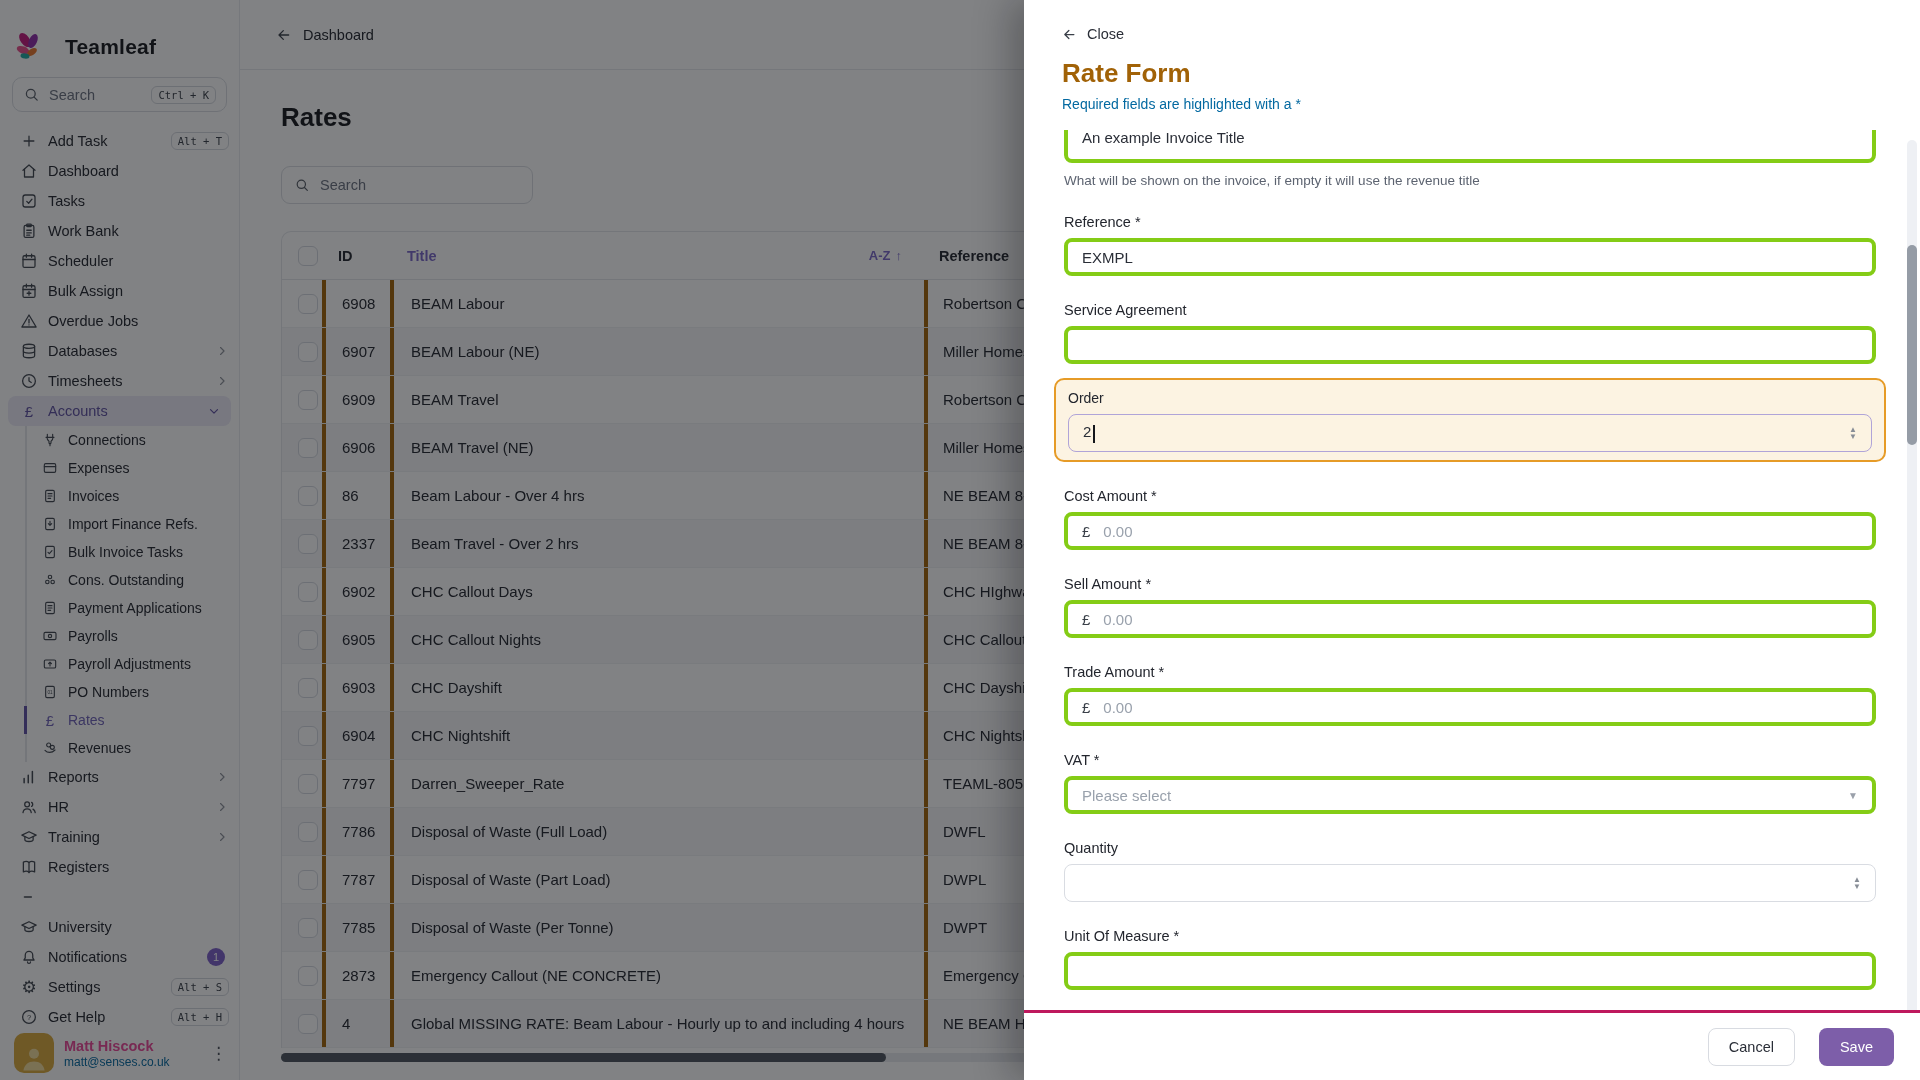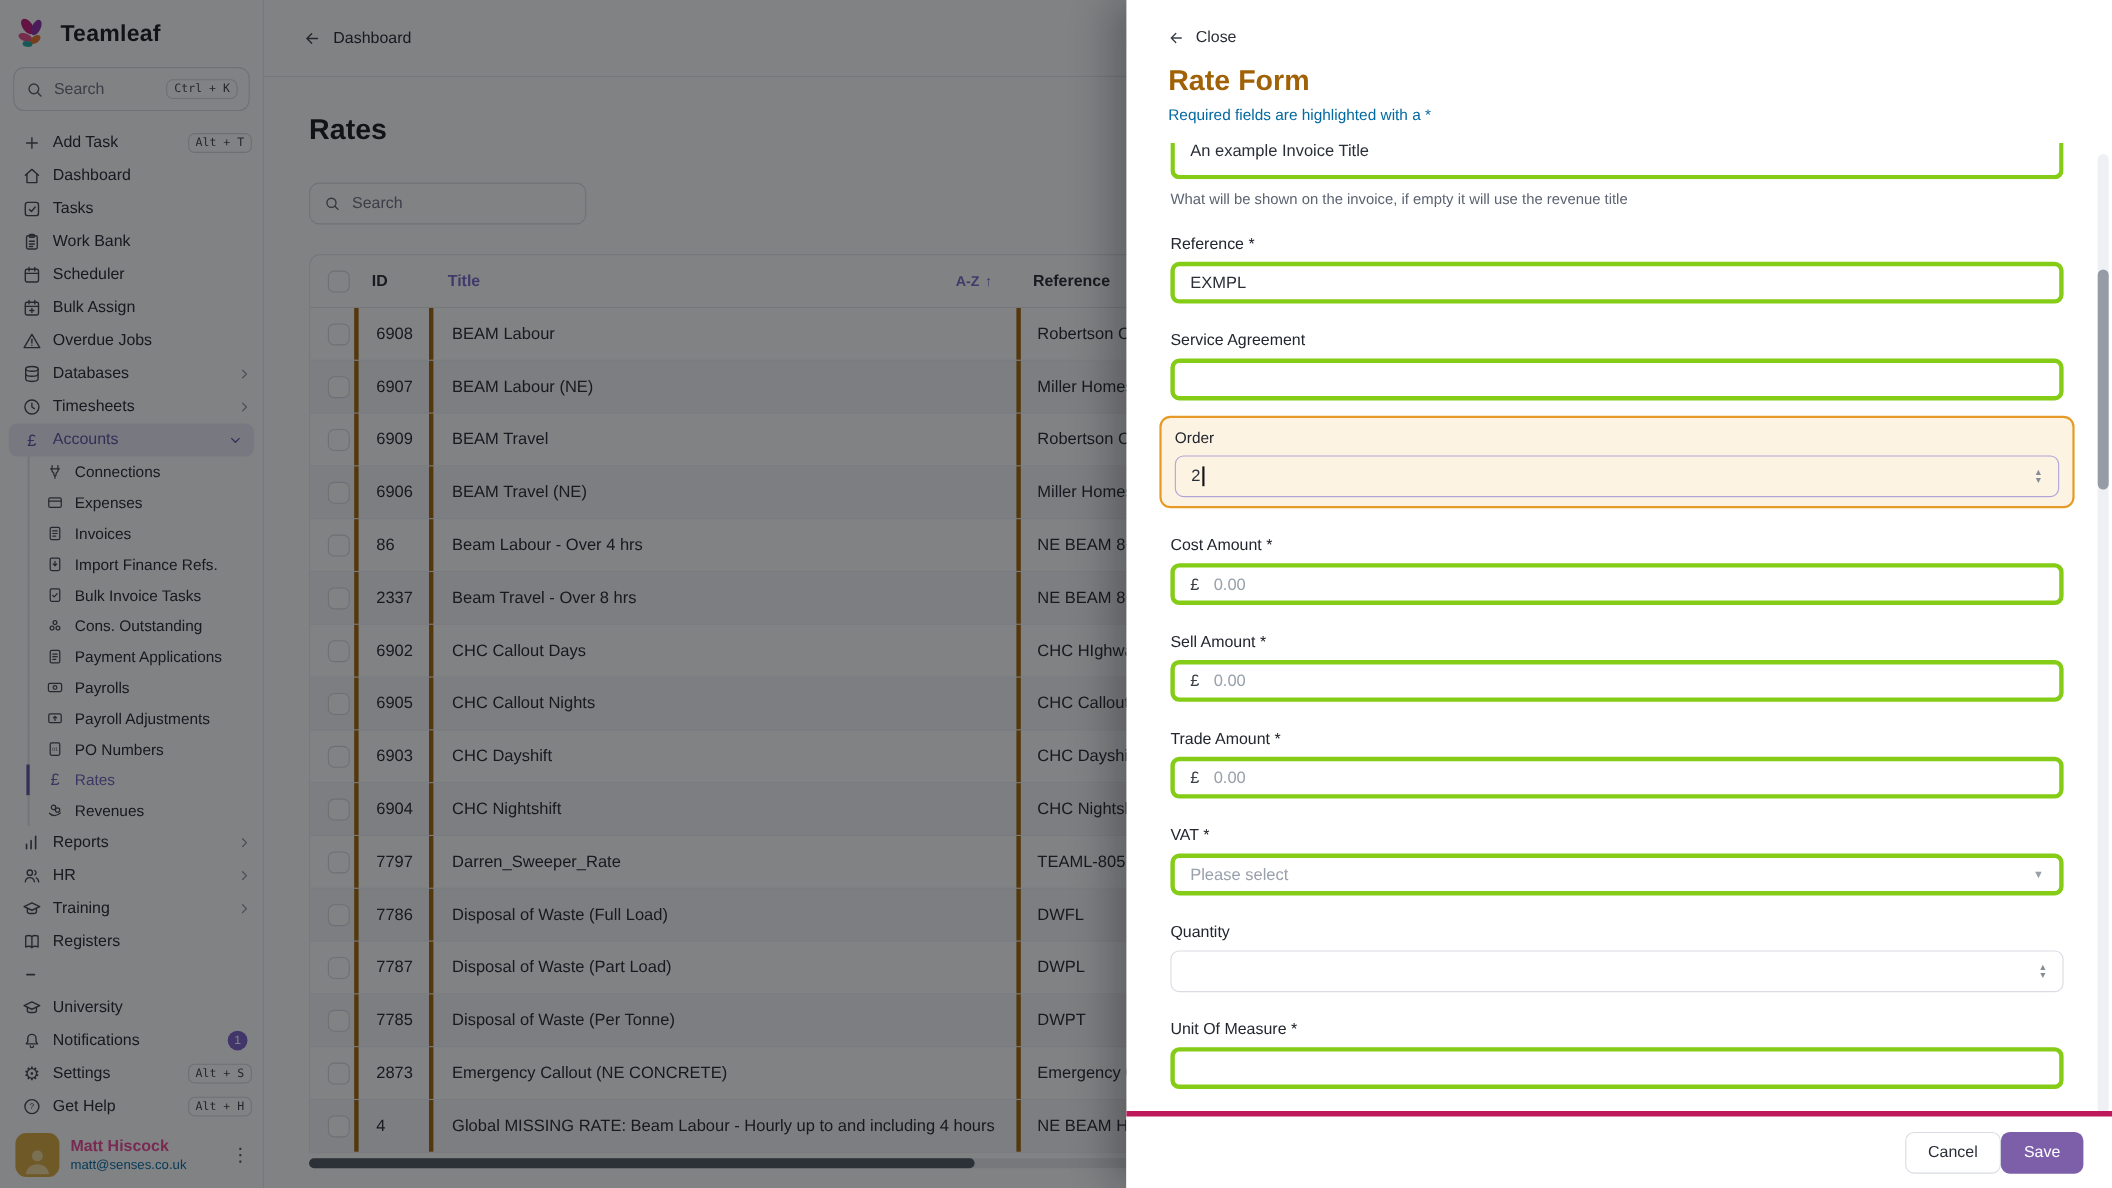--- a/index.html
+++ b/index.html
@@ -5,21 +5,21 @@
   * { margin:0; padding:0; box-sizing:border-box; }
   html,body { width:1920px; height:1080px; font-family:"Liberation Sans","DejaVu Sans",sans-serif; background:#fff; }
   .screen { position:relative; width:1920px; height:1080px; overflow:hidden; background:#fff; }
 
   
   .workspace { position:absolute; inset:0; }
   .overlay { position:absolute; inset:0; background:rgba(14,15,20,0.52); z-index:10; }
 
   
   .sidebar { position:absolute; left:0; top:0; width:240px; height:1080px; background:#fff; border-right:1px solid #E8EAEE; display:flex; flex-direction:column; }
-  .logo-row { display:flex; align-items:center; gap:9px; padding:14px 12px 10px; }
+  .logo-row { display:flex; align-items:center; gap:19px; padding:30px 12px 10px; }
   .logo-mark { width:34px; height:34px; display:inline-flex; }
   .logo-text { font-size:21px; font-weight:700; color:#16181D; letter-spacing:.2px; }
   .sb-search { position:relative; margin:3px 12px 14px; height:40px; border:1px solid #D9DCE2; border-radius:10px; display:flex; align-items:center; padding:0 10px; gap:9px; background:#fff; }
   .sb-search .ic { width:17px; height:17px; color:#575D66; }
   .sb-search-ph { font-size:14.5px; color:#6B7280; }
   .kbd { margin-left:auto; font-family:"DejaVu Sans Mono",monospace; font-size:10.5px; color:#3A4049; border:1px solid #D4D8DE; border-radius:6px; padding:2px 6px; background:#fff; white-space:nowrap; }
   .nav { flex:0 0 auto; }
   .nav-item { position:relative; height:30px; display:flex; align-items:center; gap:10px; padding:0 10px 0 20px; cursor:pointer; }
   .nav-item .ni-icon { width:18px; height:18px; display:inline-flex; align-items:center; justify-content:center; color:#40464F; flex:0 0 18px; }
   .nav-item .ni-label { font-size:14.5px; color:#23262E; white-space:nowrap; }
@@ -87,21 +87,21 @@
   .hl-box { margin:14px -10px 0; border:2px solid #E69B27; background:#FCF3E2; border-radius:10px; padding:8px 12px 8px; }
   .hl-box .f-label { margin:2px 0 8px; font-size:14px; }
   .order-input { border:1.5px solid #B0A4D8; background:transparent; justify-content:space-between; }
   .caret { display:inline-block; width:1.5px; height:18px; background:#14161B; margin-left:2px; vertical-align:middle; }
   .spin { display:flex; flex-direction:column; line-height:7.5px; font-size:8px; color:#878D96; }
   .cur { color:#3A4049; margin-right:13px; }
   .ph { color:#99A1AC; }
   .sel-arrow { margin-left:auto; color:#9AA0AA; font-size:10px; }
   .d-track { position:absolute; top:140px; bottom:6px; right:3px; width:10px; background:#EEF0F4; border-radius:6px; }
   .d-thumb { position:absolute; top:105px; right:0; width:10px; height:200px; background:#959CA6; border-radius:6px; }
-  .d-foot { position:absolute; left:0; right:0; bottom:0; height:70px; background:#fff; border-top:5px solid #be185d; display:flex; align-items:center; justify-content:flex-end; gap:0; padding-right:26px; }
+  .d-foot { position:absolute; left:0; right:0; bottom:0; height:70px; background:#fff; border-top:3px solid #be185d; display:flex; align-items:center; justify-content:flex-end; gap:24px; padding-right:26px; }
   .btn { height:38px; border-radius:8px; font-size:14.5px; font-family:inherit; cursor:pointer; }
   .btn-cancel { background:#fff; border:1px solid #D8DBE1; color:#2A2E37; padding:0 20px; }
   .btn-save { background:#7D5EA9; border:none; color:#fff; padding:0 21px; }
   svg { display:block; width:100%; height:100%; }
 </style>
 </head>
 <body>
 
 <div class="screen">
   <div class="workspace">
@@ -537,21 +537,21 @@
                 </div>
                 <div class="cell c-id">86</div>
                 <div class="cell c-title">Beam Labour - Over 4 hrs</div>
                 <div class="cell c-ref">NE BEAM 8+</div>
               </div>
               <div class="trow alt">
                 <div class="cell">
                   <span class="checkbox"></span>
                 </div>
                 <div class="cell c-id">2337</div>
-                <div class="cell c-title">Beam Travel - Over 8 hrs</div>
+                <div class="cell c-title">Beam Travel - Over 2 hrs</div>
                 <div class="cell c-ref">NE BEAM 8+</div>
               </div>
               <div class="trow">
                 <div class="cell">
                   <span class="checkbox"></span>
                 </div>
                 <div class="cell c-id">6902</div>
                 <div class="cell c-title">CHC Callout Days</div>
                 <div class="cell c-ref">CHC HIghwa</div>
               </div>

